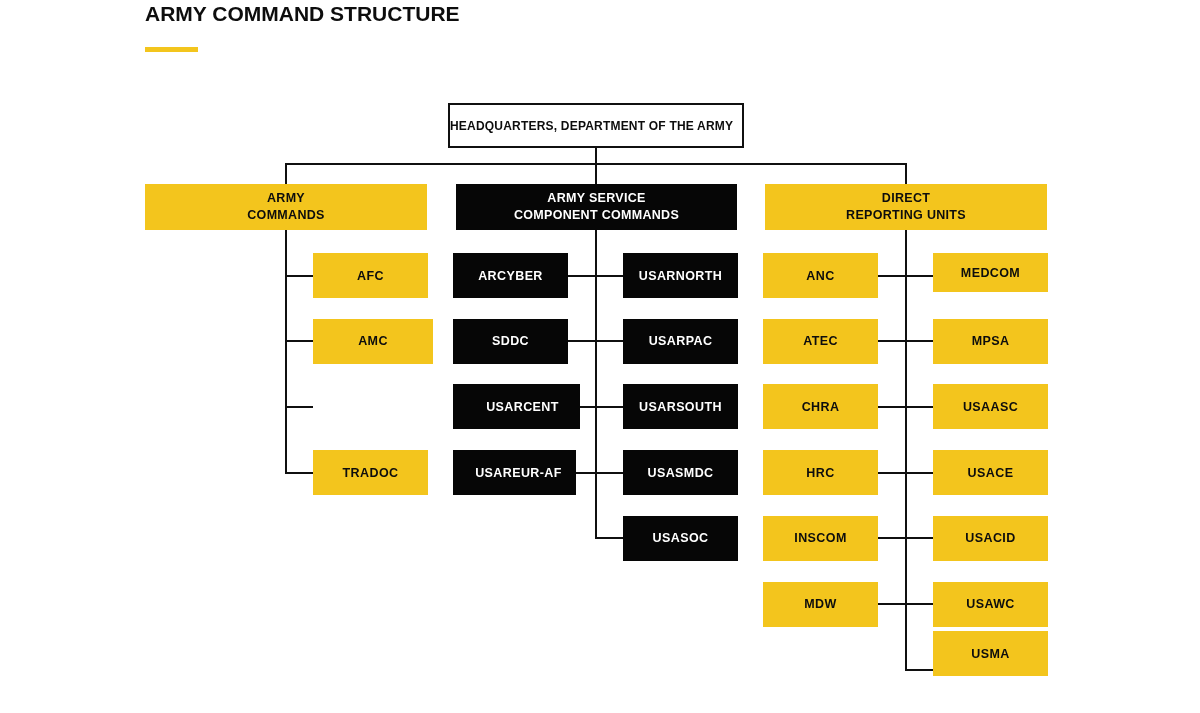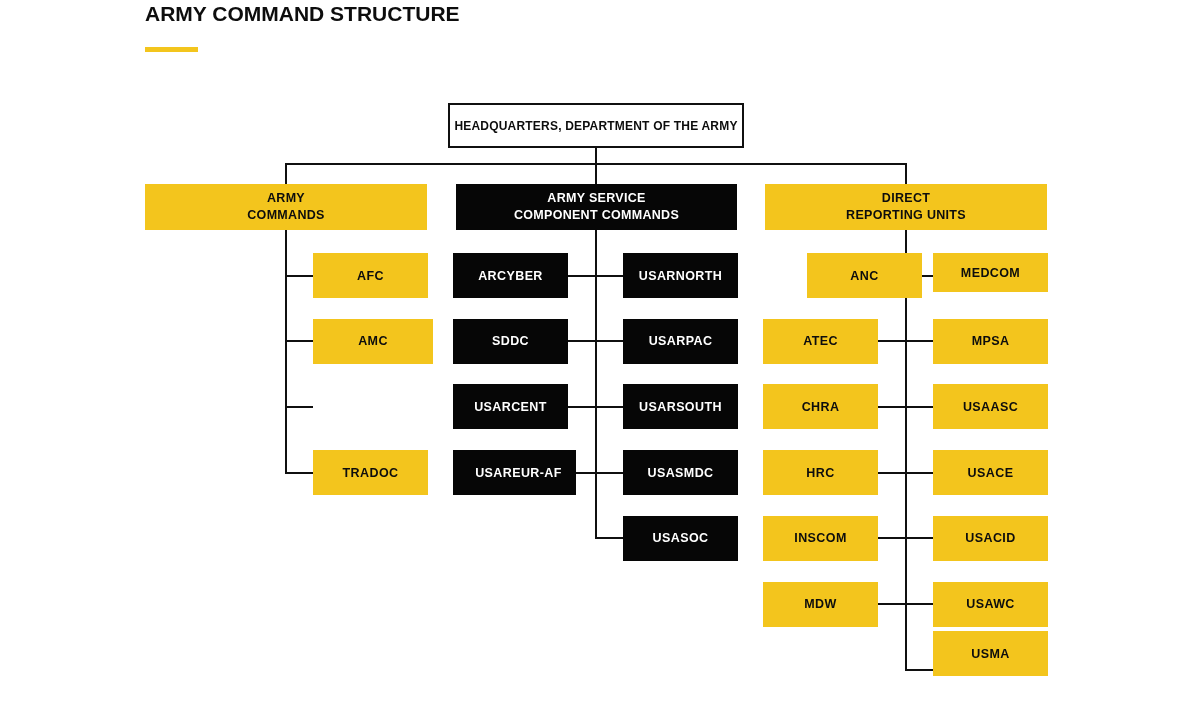--- a/index.html
+++ b/index.html
@@ -16,21 +16,21 @@
     white-space:nowrap;
   }
   .underline{
     position:absolute;left:145px;top:47px;width:53px;height:5px;
     background:var(--gold,#F3C51D);
   }
   .cline{position:absolute;background:#101010;}
   .hq{
     position:absolute;left:448px;top:103px;width:296px;height:45px;
     background:#ffffff;border:2px solid #101010;box-sizing:border-box;
-    display:flex;align-items:center;justify-content:center;
+    display:flex;align-items:center;
     font-weight:700;font-size:12px;letter-spacing:0.2px;color:#0d0d0d;
     white-space:nowrap;
   }
   .hdr{
     position:absolute;top:184px;height:46px;
     display:flex;flex-direction:column;align-items:center;justify-content:center;
     font-weight:700;font-size:12.5px;line-height:1.38;letter-spacing:0.3px;
     text-align:center;
   }
   .node{
@@ -95,40 +95,40 @@
       <span>USARNORTH</span>
     </div>
     <div class="cline" style="left: 568px; top: 340.2px; width: 55px; height: 2px;"></div>
     <div class="node black" style="left: 453px; top: 318.7px; width: 115px; height: 45px;">
       <span>SDDC</span>
     </div>
     <div class="node black" style="left: 623px; top: 318.7px; width: 115px; height: 45px;">
       <span>USARPAC</span>
     </div>
     <div class="cline" style="left: 568px; top: 405.9px; width: 55px; height: 2px;"></div>
-    <div class="node black" style="left: 453px; top: 384.4px; width: 115px; height: 45px;">
+    <div class="node black" style="left: 453px; top: 384.4px; width: 115px; height: 45px; padding-left: 12px;">
       <span>USARCENT</span>
     </div>
     <div class="node black" style="left: 623px; top: 384.4px; width: 115px; height: 45px;">
       <span>USARSOUTH</span>
     </div>
     <div class="cline" style="left: 568px; top: 471.6px; width: 55px; height: 2px;"></div>
     <div class="node black" style="left: 453px; top: 450.1px; width: 115px; height: 45px; padding-left: 8px;">
       <span>USAREUR-AF</span>
     </div>
     <div class="node black" style="left: 623px; top: 450.1px; width: 115px; height: 45px;">
       <span>USASMDC</span>
     </div>
     <div class="cline" style="left: 595px; top: 537.3px; width: 28px; height: 2px;"></div>
     <div class="node black" style="left: 623px; top: 515.8px; width: 115px; height: 45px;">
       <span>USASOC</span>
     </div>
     <div class="cline" style="left: 905px; top: 230px; width: 2px; height: 440.7px;"></div>
     <div class="cline" style="left: 878px; top: 274.5px; width: 55px; height: 2px;"></div>
-    <div class="node yellow" style="left: 807px; top: 253px; width: 115px; height: 45px;">
+    <div class="node yellow" style="left: 763px; top: 253px; width: 115px; height: 45px;">
       <span>ANC</span>
     </div>
     <div class="node yellow" style="left: 933px; top: 253px; width: 115px; height: 39px;">
       <span>MEDCOM</span>
     </div>
     <div class="cline" style="left: 878px; top: 340.2px; width: 55px; height: 2px;"></div>
     <div class="node yellow" style="left: 763px; top: 318.7px; width: 115px; height: 45px;">
       <span>ATEC</span>
     </div>
     <div class="node yellow" style="left: 933px; top: 318.7px; width: 115px; height: 45px;">

